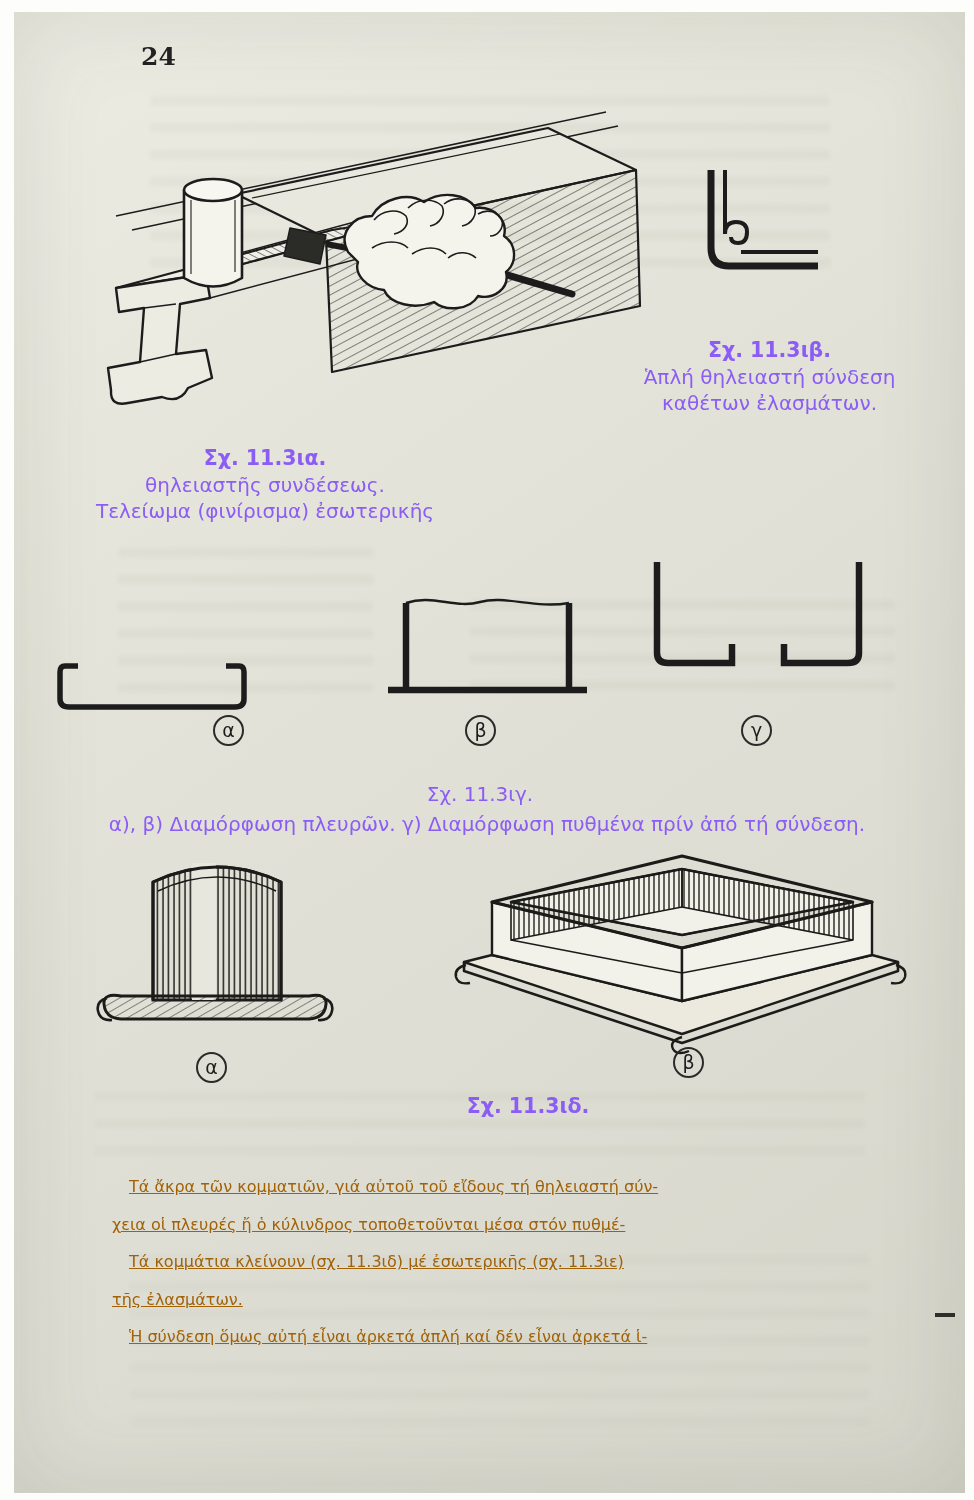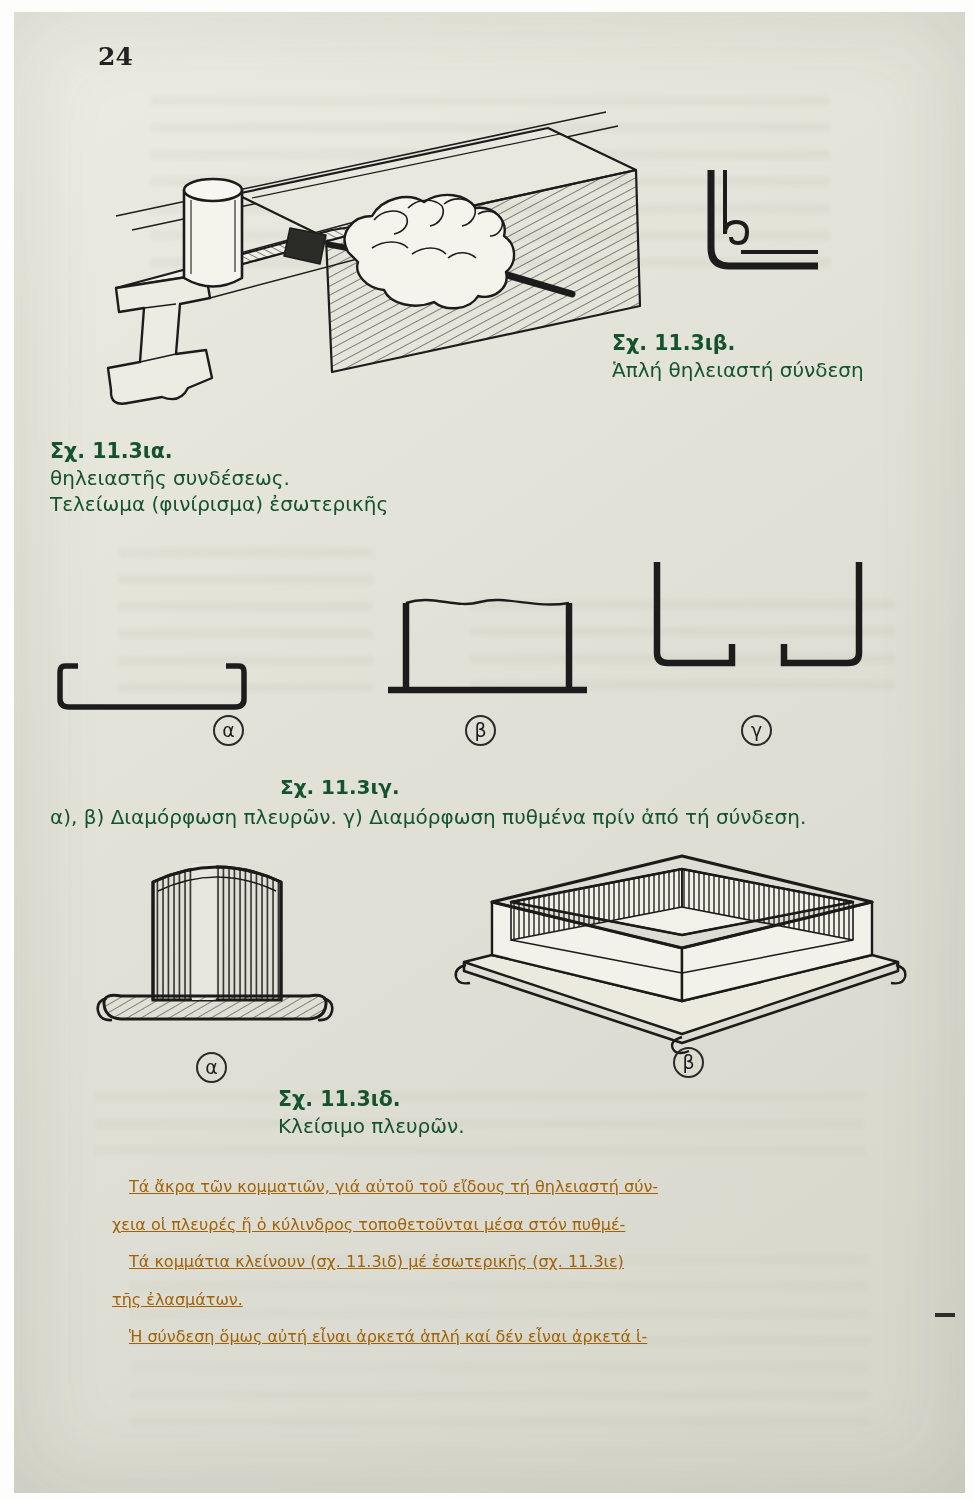--- a/index.html
+++ b/index.html
@@ -11,23 +11,23 @@
     font-family:"DejaVu Sans", "Liberation Sans", sans-serif;
     color:#1d1d1c;
   }
   .scan {
     position:absolute; left:14px; top:12px; right:9px; bottom:7px;
     background:linear-gradient(145deg,#edece3 0%,#e4e3d9 35%,#dddcd2 70%,#d6d5ca 100%);
     box-shadow:inset 0 0 90px rgba(70,70,55,.13);
   }
   .pagenum {
     font-family:"DejaVu Serif","Liberation Serif",serif;
-    font-weight:bold; font-size:25px; color:#222;
-  }
-  .cap { text-align:left; font-size:20px; line-height:26.5px; color:#14532d; }
+    font-weight:bold; font-size:25px; color:#222;margin-left:43px;
+  }
+  .cap { text-align:center; font-size:20px; line-height:26.5px; color:#8b5cf6;margin-top:7px; }
   .cap .t { font-weight:bold; font-size:20.5px; }
   .circ {
     position:absolute; width:31px; height:31px;
     border:2px solid #2a2a28; border-radius:50%;
     text-align:center; line-height:27px; font-size:19px; color:#1d1d1c;
   }
   .body-text {
     position:absolute; left:112px; top:1168px; width:810px;
     font-size:16px; line-height:37.6px; color:#a16207; white-space:nowrap;text-decoration:underline;
   }
@@ -104,20 +104,21 @@
     <path d="M 16 2 L 16 80 Q 16 98 34 98 L 123 98" stroke-width="7"></path>
     <path d="M 30 2 L 30 66" stroke-width="4"></path>
     <path d="M 46 84 L 123 84" stroke-width="4"></path>
     <path d="M 30 66 Q 30 54 41 54 Q 52 54 52 64 Q 52 75 43 75 Q 36 75 36 69" stroke-width="4"></path>
   </g>
 </svg>
 
 <div class="fg cap" style="left:612px;top:330px;width:315px">
   <div class="t">Σχ. 11.3ιβ.</div>
   <div>Ἁπλή θηλειαστή σύνδεση</div>
+  <div>καθέτων ἐλασμάτων.</div>
 </div>
 
 <svg class="fg" style="left:52px;top:658px" width="200" height="56" viewBox="0 0 200 56">
   <path d="M 26 8 L 13 8 Q 8 8 8 14 L 8 41 Q 8 49 17 49 L 183 49 Q 192 49 192 41 L 192 14 Q 192 8 187 8 L 174 8" fill="none" stroke="#1c1c1c" stroke-width="5.5"></path>
 </svg>
 
 <svg class="fg" style="left:385px;top:590px" width="205" height="112" viewBox="0 0 205 112">
   <g fill="none" stroke="#1c1c1c">
     <path d="M 3 100 L 202 100" stroke-width="6.5"></path>
     <path d="M 21 13 L 21 100" stroke-width="6.5"></path>
@@ -130,21 +131,21 @@
   <g fill="none" stroke="#1c1c1c" stroke-width="6.5">
     <path d="M 14 6 L 14 97 Q 14 107 25 107 L 89 107 L 89 88"></path>
     <path d="M 216 6 L 216 97 Q 216 107 205 107 L 141 107 L 141 88"></path>
   </g>
 </svg>
 
 <div class="circ fg" style="left:213px;top:715px">α</div>
 <div class="circ fg" style="left:465px;top:715px">β</div>
 <div class="circ fg" style="left:741px;top:715px">γ</div>
 
-<div class="fg cap t" style="left:280px;top:774px;width:400px;font-weight:bold">Σχ. 11.3ιγ.</div>
+<div class="fg cap t" style="left:280px;top:774px;width:400px;font-weight:normal">Σχ. 11.3ιγ.</div>
 <div class="fg cap" style="left:50px;top:804px;width:874px">α), β) Διαμόρφωση πλευρῶν. γ) Διαμόρφωση πυθμένα πρίν ἀπό τή σύνδεση.</div>
 
 <svg class="fg" style="left:95px;top:850px" width="240" height="192" viewBox="0 0 240 192">
   <defs>
     <pattern id="vh1" patternUnits="userSpaceOnUse" width="5.5" height="8">
       <line x1="2" y1="0" x2="2" y2="8" stroke="#23231e" stroke-width="1.5"></line>
     </pattern>
     <pattern id="dh1" patternUnits="userSpaceOnUse" width="7" height="7" patternTransform="rotate(60)">
       <line x1="0" y1="0" x2="0" y2="7" stroke="#23231e" stroke-width="1"></line>
     </pattern>
@@ -186,21 +187,20 @@
     <polygon points="240,14 430,60 240,106 50,60" stroke-width="3.2"></polygon>
     <polygon points="240,27 411,60 240,93 69,60" stroke-width="1.8"></polygon>
   </g>
 </svg>
 
 <div class="circ fg" style="left:196px;top:1052px">α</div>
 <div class="circ fg" style="left:673px;top:1047px">β</div>
 
 <div class="fg cap" style="left:278px;top:1086px;width:500px">
   <div class="t">Σχ. 11.3ιδ.</div>
-  <div>Κλείσιμο πλευρῶν.</div>
 </div>
 
 <div class="body-text">
   <div>
     <div class="tline indent">Τά ἄκρα τῶν κομματιῶν, γιά αὐτοῦ τοῦ εἴδους τή θηλειαστή σύν-</div>
     <div class="tline">χεια οἱ πλευρές ἤ ὁ κύλινδρος τοποθετοῦνται μέσα στόν πυθμέ-</div>
   </div>
   <div>
     <div class="tline indent">Τά κομμάτια κλείνουν (σχ. 11.3ιδ) μέ ἐσωτερικῆς (σχ. 11.3ιε)</div>
     <div class="tline">τῆς ἐλασμάτων.</div>

